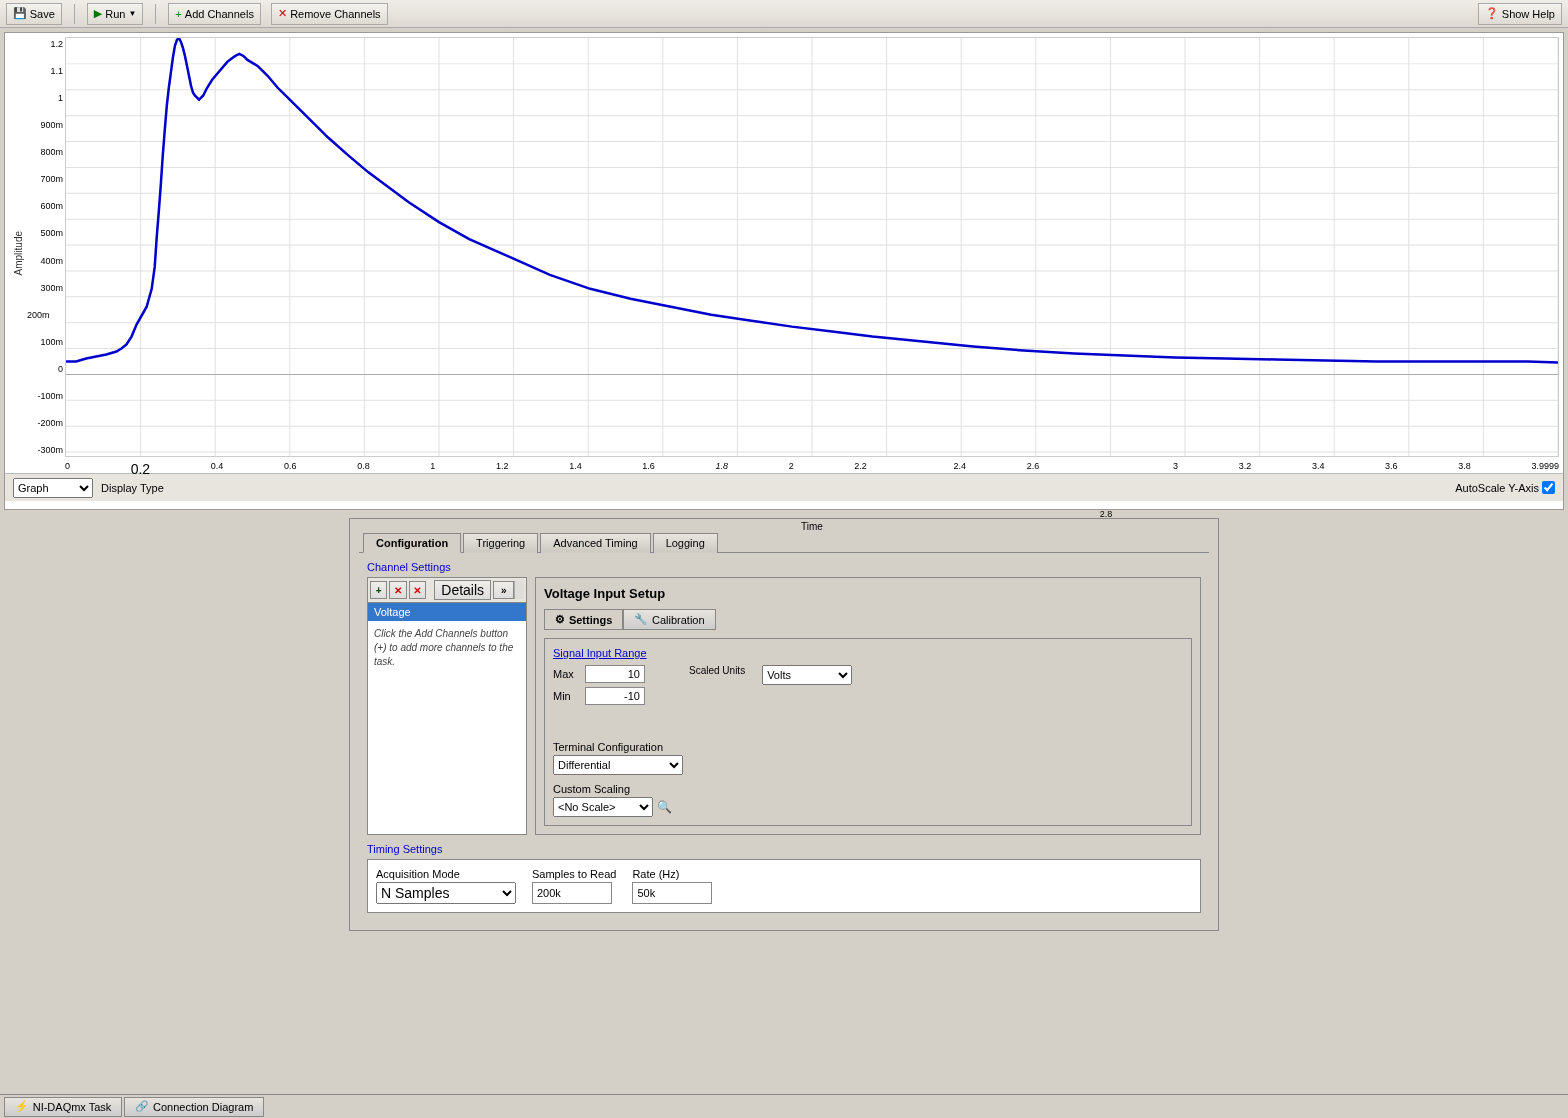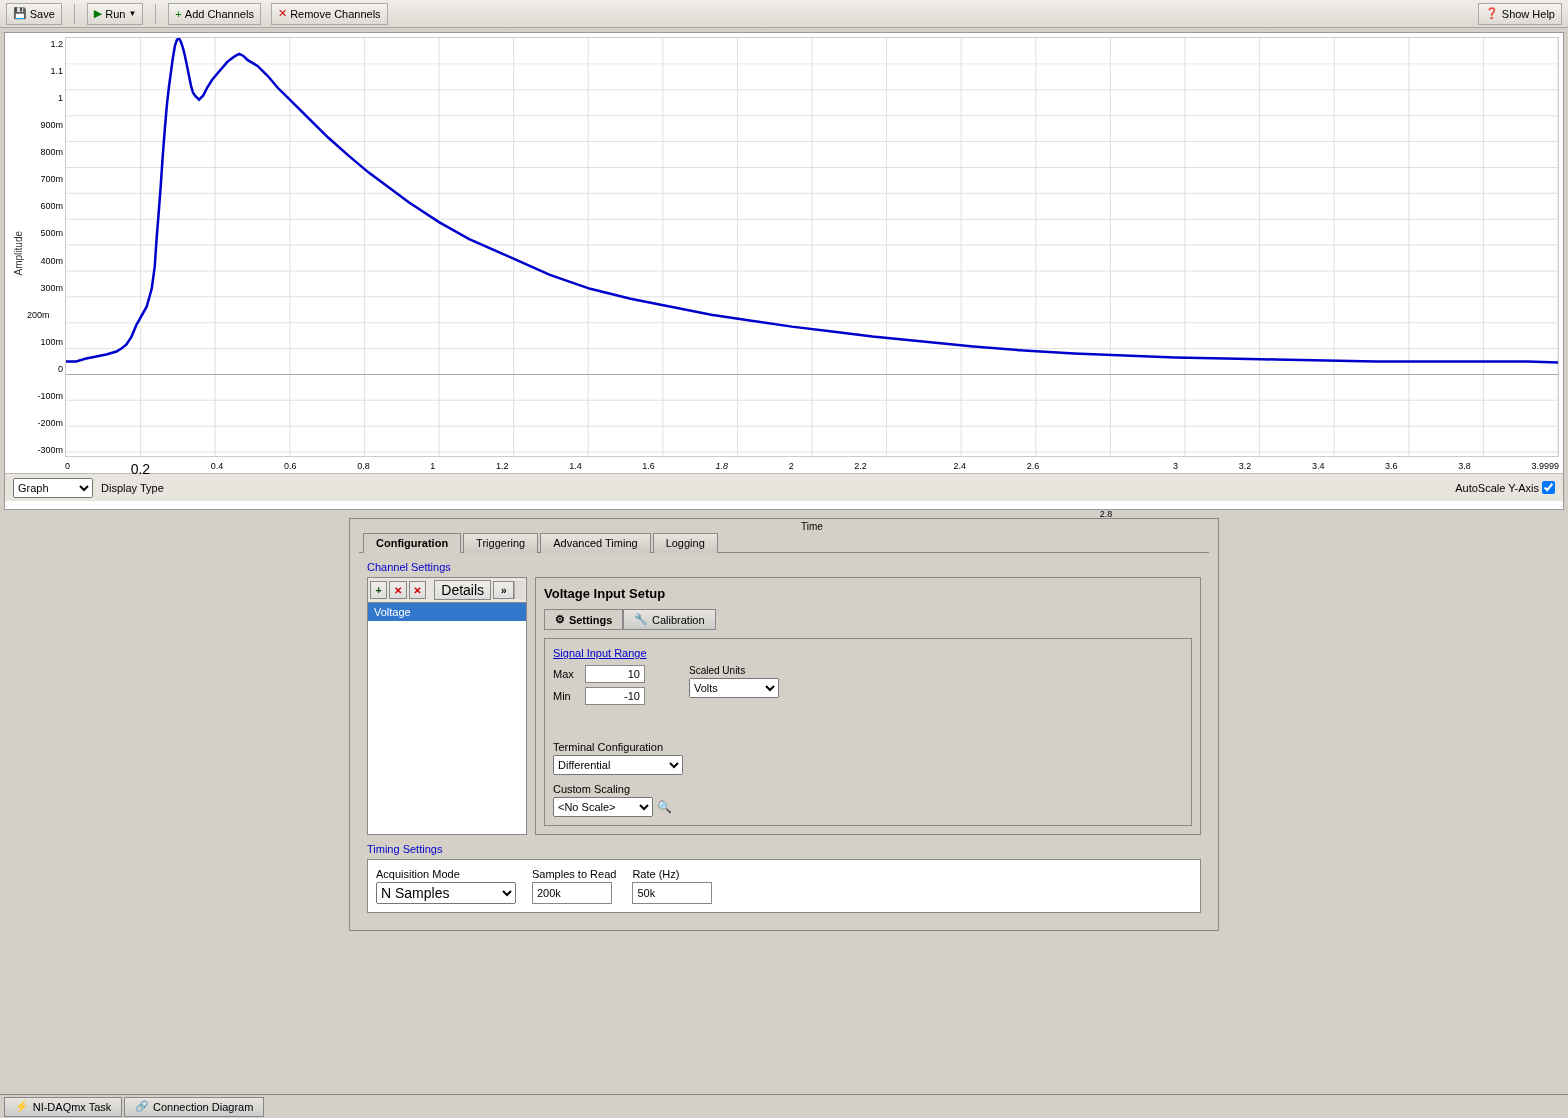--- a/index.html
+++ b/index.html
@@ -101,21 +101,21 @@
       cursor: pointer; font-size: 11px; display: flex; align-items: center; gap: 4px;
     }
     .inner-tab.active { background: #d4d0c8; font-weight: bold; }
     .settings-body { border: 1px solid #888; background: #d4d0c8; padding: 8px; }
     .signal-range-label { color: #0000cc; font-size: 11px; margin-bottom: 6px; text-decoration: underline; }
     .range-row { display: flex; align-items: center; gap: 8px; margin-bottom: 4px; }
     .range-field {
       width: 60px; height: 18px; border: 1px solid #888;
       background: white; text-align: right; padding: 0 4px; font-size: 11px;
     }
-    .scaled-units { display: flex; flex-direction: column; gap: 2px; margin-left: 20px; }
+    .scaled-units { display: flex; flex-direction: row; gap: 17px; margin-left: 20px; }
     .scaled-label { font-size: 10px; }
     .units-select { height: 20px; font-size: 11px; width: 90px; }
     .terminal-config { margin-top: 16px; }
     .config-label { font-size: 11px; margin-bottom: 2px; }
     .config-select { height: 20px; font-size: 11px; width: 130px; }
     .scale-row { display: flex; align-items: center; gap: 4px; }
     .scale-select { height: 20px; font-size: 11px; width: 100px; }
     .scale-icon { cursor: pointer; font-size: 12px; }
 
     
@@ -405,20 +405,23 @@
               <button class="details-btn">
                 <span>Details</span>
               </button>
               <button class="ch-btn" style="margin-left:2px;width:22px;">»</button>
               <div style="flex:1"></div>
               <div style="width:10px;background:#e0ddd8;border-left:1px solid #aaa;height:18px;cursor:pointer;"></div>
             </div>
             <div class="channel-item">
               <span>Voltage</span>
             </div>
+            <div class="channel-hint">
+              <span>Click the Add Channels button (+) to add more channels to the task.</span>
+            </div>
           </div>
 
           <div class="voltage-setup">
             <div class="voltage-title">Voltage Input Setup</div>
             <div class="inner-tabs">
               <div class="inner-tab active">
                 <span>⚙</span>
                 <span>Settings</span>
               </div>
               <div class="inner-tab">

